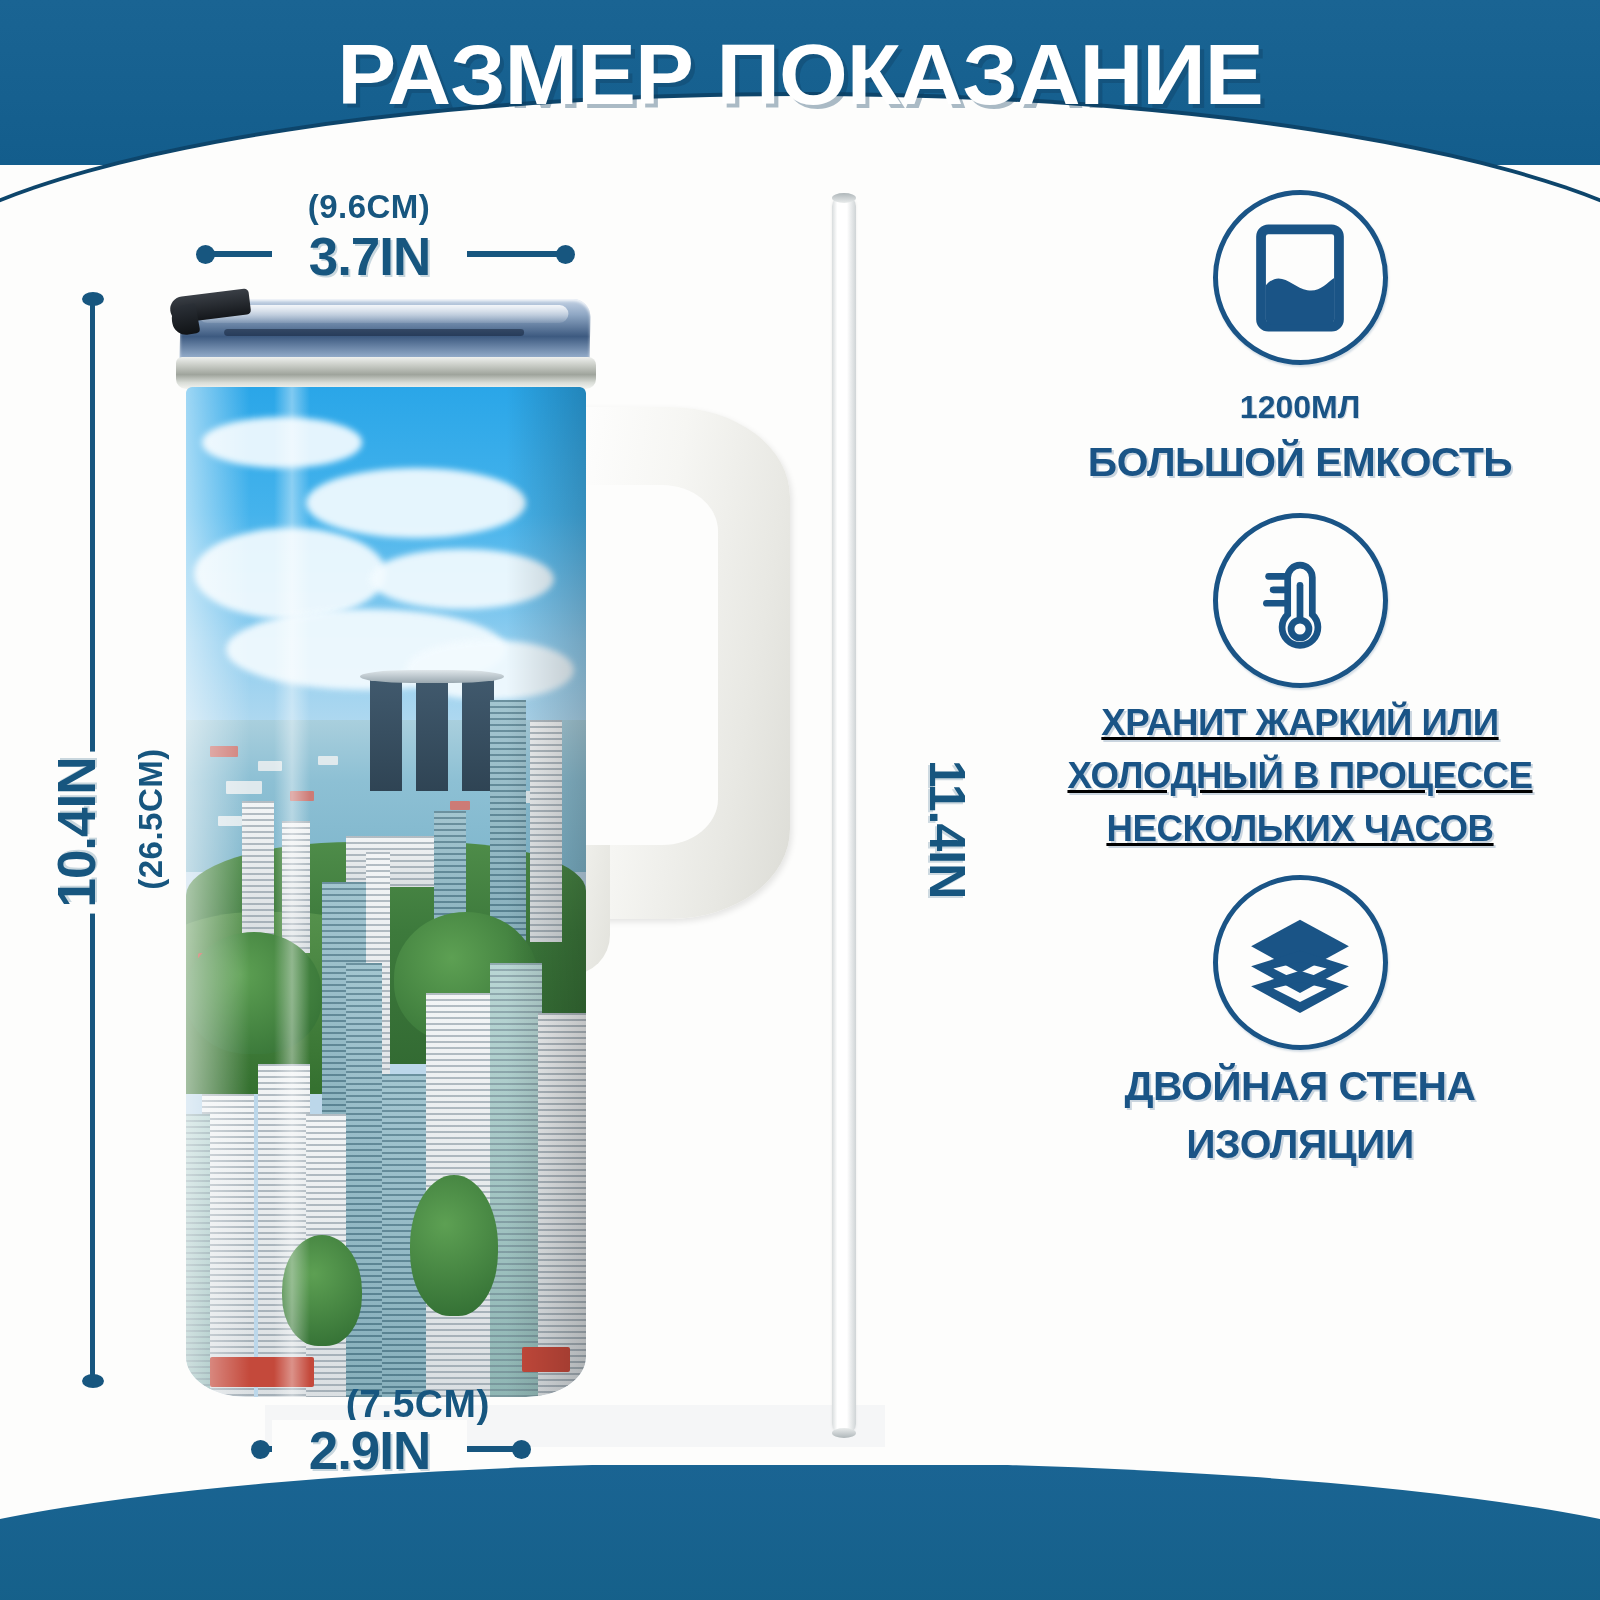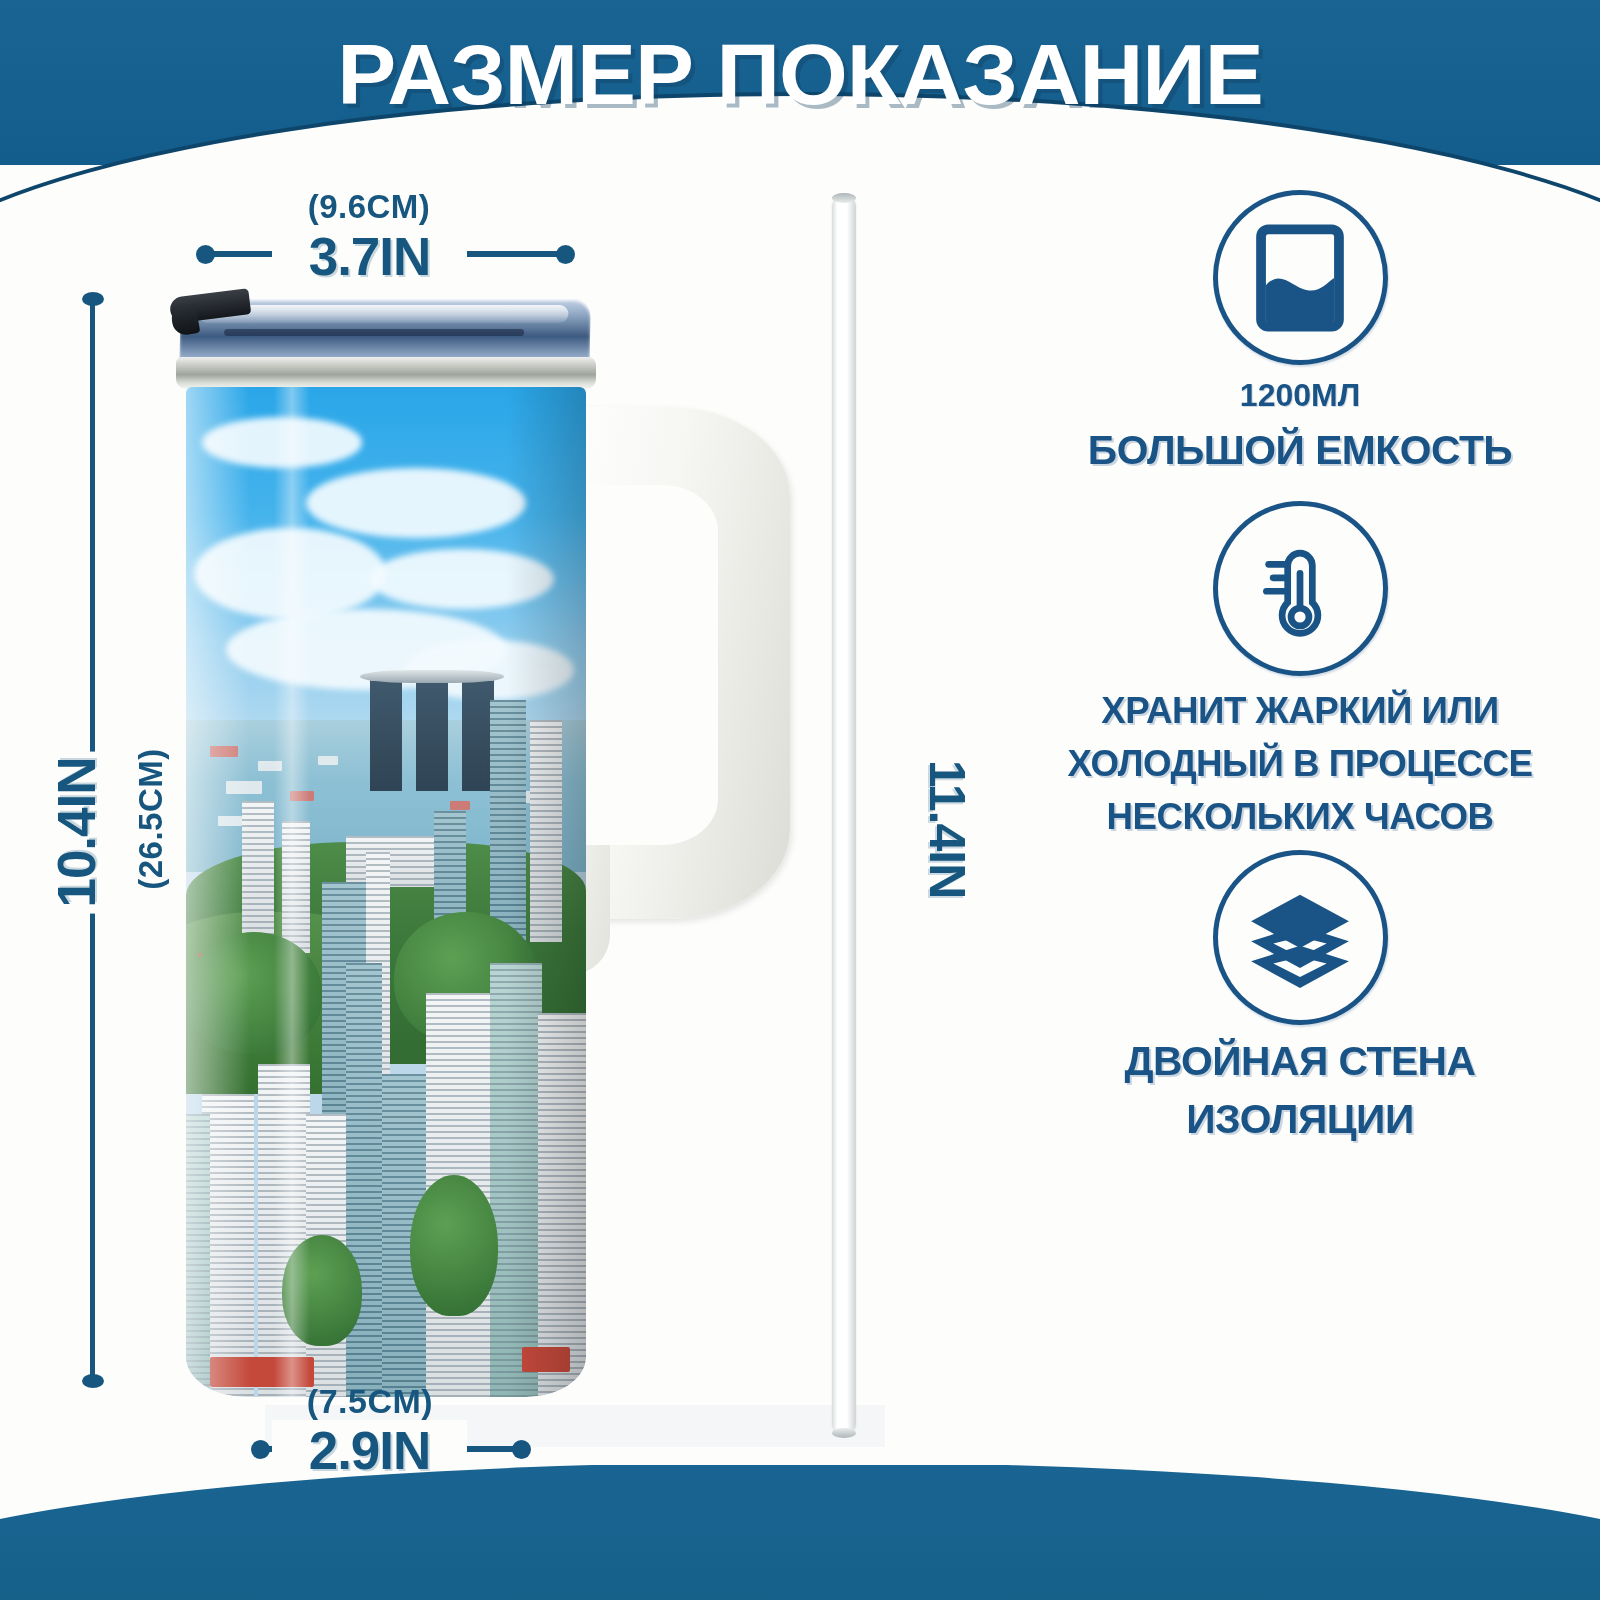--- a/index.html
+++ b/index.html
@@ -65,22 +65,22 @@
   }
   .dim-top-in{
     position:absolute;left:272px;top:226px;width:195px;text-align:center;
     font-size:53px;font-weight:bold;color:#17567f;letter-spacing:-1px;
     font-family:Liberation Sans, sans-serif;
     text-shadow:2px 2px 0 rgba(20,80,120,.22);
     background:#fdfdfc;
   }
 
   .dim-bot-cm{
-    position:absolute;left:250px;top:1382px;width:240px;text-align:center;
-    font-size:34px;font-weight:bold;color:#17567f;letter-spacing:.5px;
+    position:absolute;left:250px;top:1382px;width:240px;text-align:right;
+    font-size:39px;font-weight:bold;color:#17567f;letter-spacing:.5px;
     font-family:"Liberation Sans Narrow","Liberation Sans",sans-serif;
   }
   .dim-bot-in{
     position:absolute;left:272px;top:1420px;width:195px;text-align:center;
     font-size:53px;font-weight:bold;color:#17567f;letter-spacing:-1px;
     font-family:"Liberation Sans Narrow","Liberation Sans",sans-serif;
     text-shadow:2px 2px 0 rgba(20,80,120,.22);
     background:#fdfdfc;
   }
   .bot-haze{
@@ -246,21 +246,21 @@
   .f-text{
     margin-top:16px;
     font-size:40px;line-height:1.03;font-weight:bold;
     color:#1a5486;
     font-family:"Liberation Sans Narrow","Liberation Sans",sans-serif;
     letter-spacing:-.5px;
     text-shadow:2px 2px 0 rgba(25,75,125,.22);
     transform:scaleX(1.02);
   }
   .f-sub{
-    margin-top:12px;
+    margin-top:24px;
     font-size:32px;font-weight:bold;color:#1a5486;
     font-family:"Liberation Sans Narrow","Liberation Sans",sans-serif;
     text-shadow:1px 1px 0 rgba(25,75,125,.2);
     text-align:center;
   }
   .f-text.small{font-size:36px;}
 </style>
 </head>
 <body>
 
@@ -390,21 +390,21 @@
       <div class="circle">
         <svg width="100" height="112" viewBox="0 0 80 92">
           <rect x="8" y="6" width="64" height="80" rx="6" fill="none" stroke="#1a5486" stroke-width="8"></rect>
           <path d="M12 52 C24 38, 34 54, 46 56 C56 58, 62 50, 68 46 L68 80 A4 4 0 0 1 64 84 L16 84 A4 4 0 0 1 12 80 Z" fill="#1a5486"></path>
         </svg>
       </div>
       <div class="f-sub">1200МЛ</div>
       <div class="f-text">БОЛЬШОЙ ЕМКОСТЬ</div>
     </div>
 
-    <div class="feature" style="margin-bottom:15px;">
+    <div class="feature" style="margin-bottom:28px;text-decoration:underline;">
       <div class="circle">
         <svg width="112" height="112" viewBox="0 0 100 100">
           <g stroke="#1a5486" stroke-width="6" fill="none" stroke-linecap="round">
             <path d="M50 18 a11 11 0 0 1 11 11 v33 a16 16 0 1 1 -22 0 v-33 a11 11 0 0 1 11 -11 z"></path>
             <line x1="50" y1="36" x2="50" y2="66"></line>
             <circle cx="50" cy="75" r="8"></circle>
             <line x1="22" y1="28" x2="36" y2="28"></line>
             <line x1="26" y1="40" x2="36" y2="40"></line>
             <line x1="20" y1="52" x2="36" y2="52"></line>
           </g>

